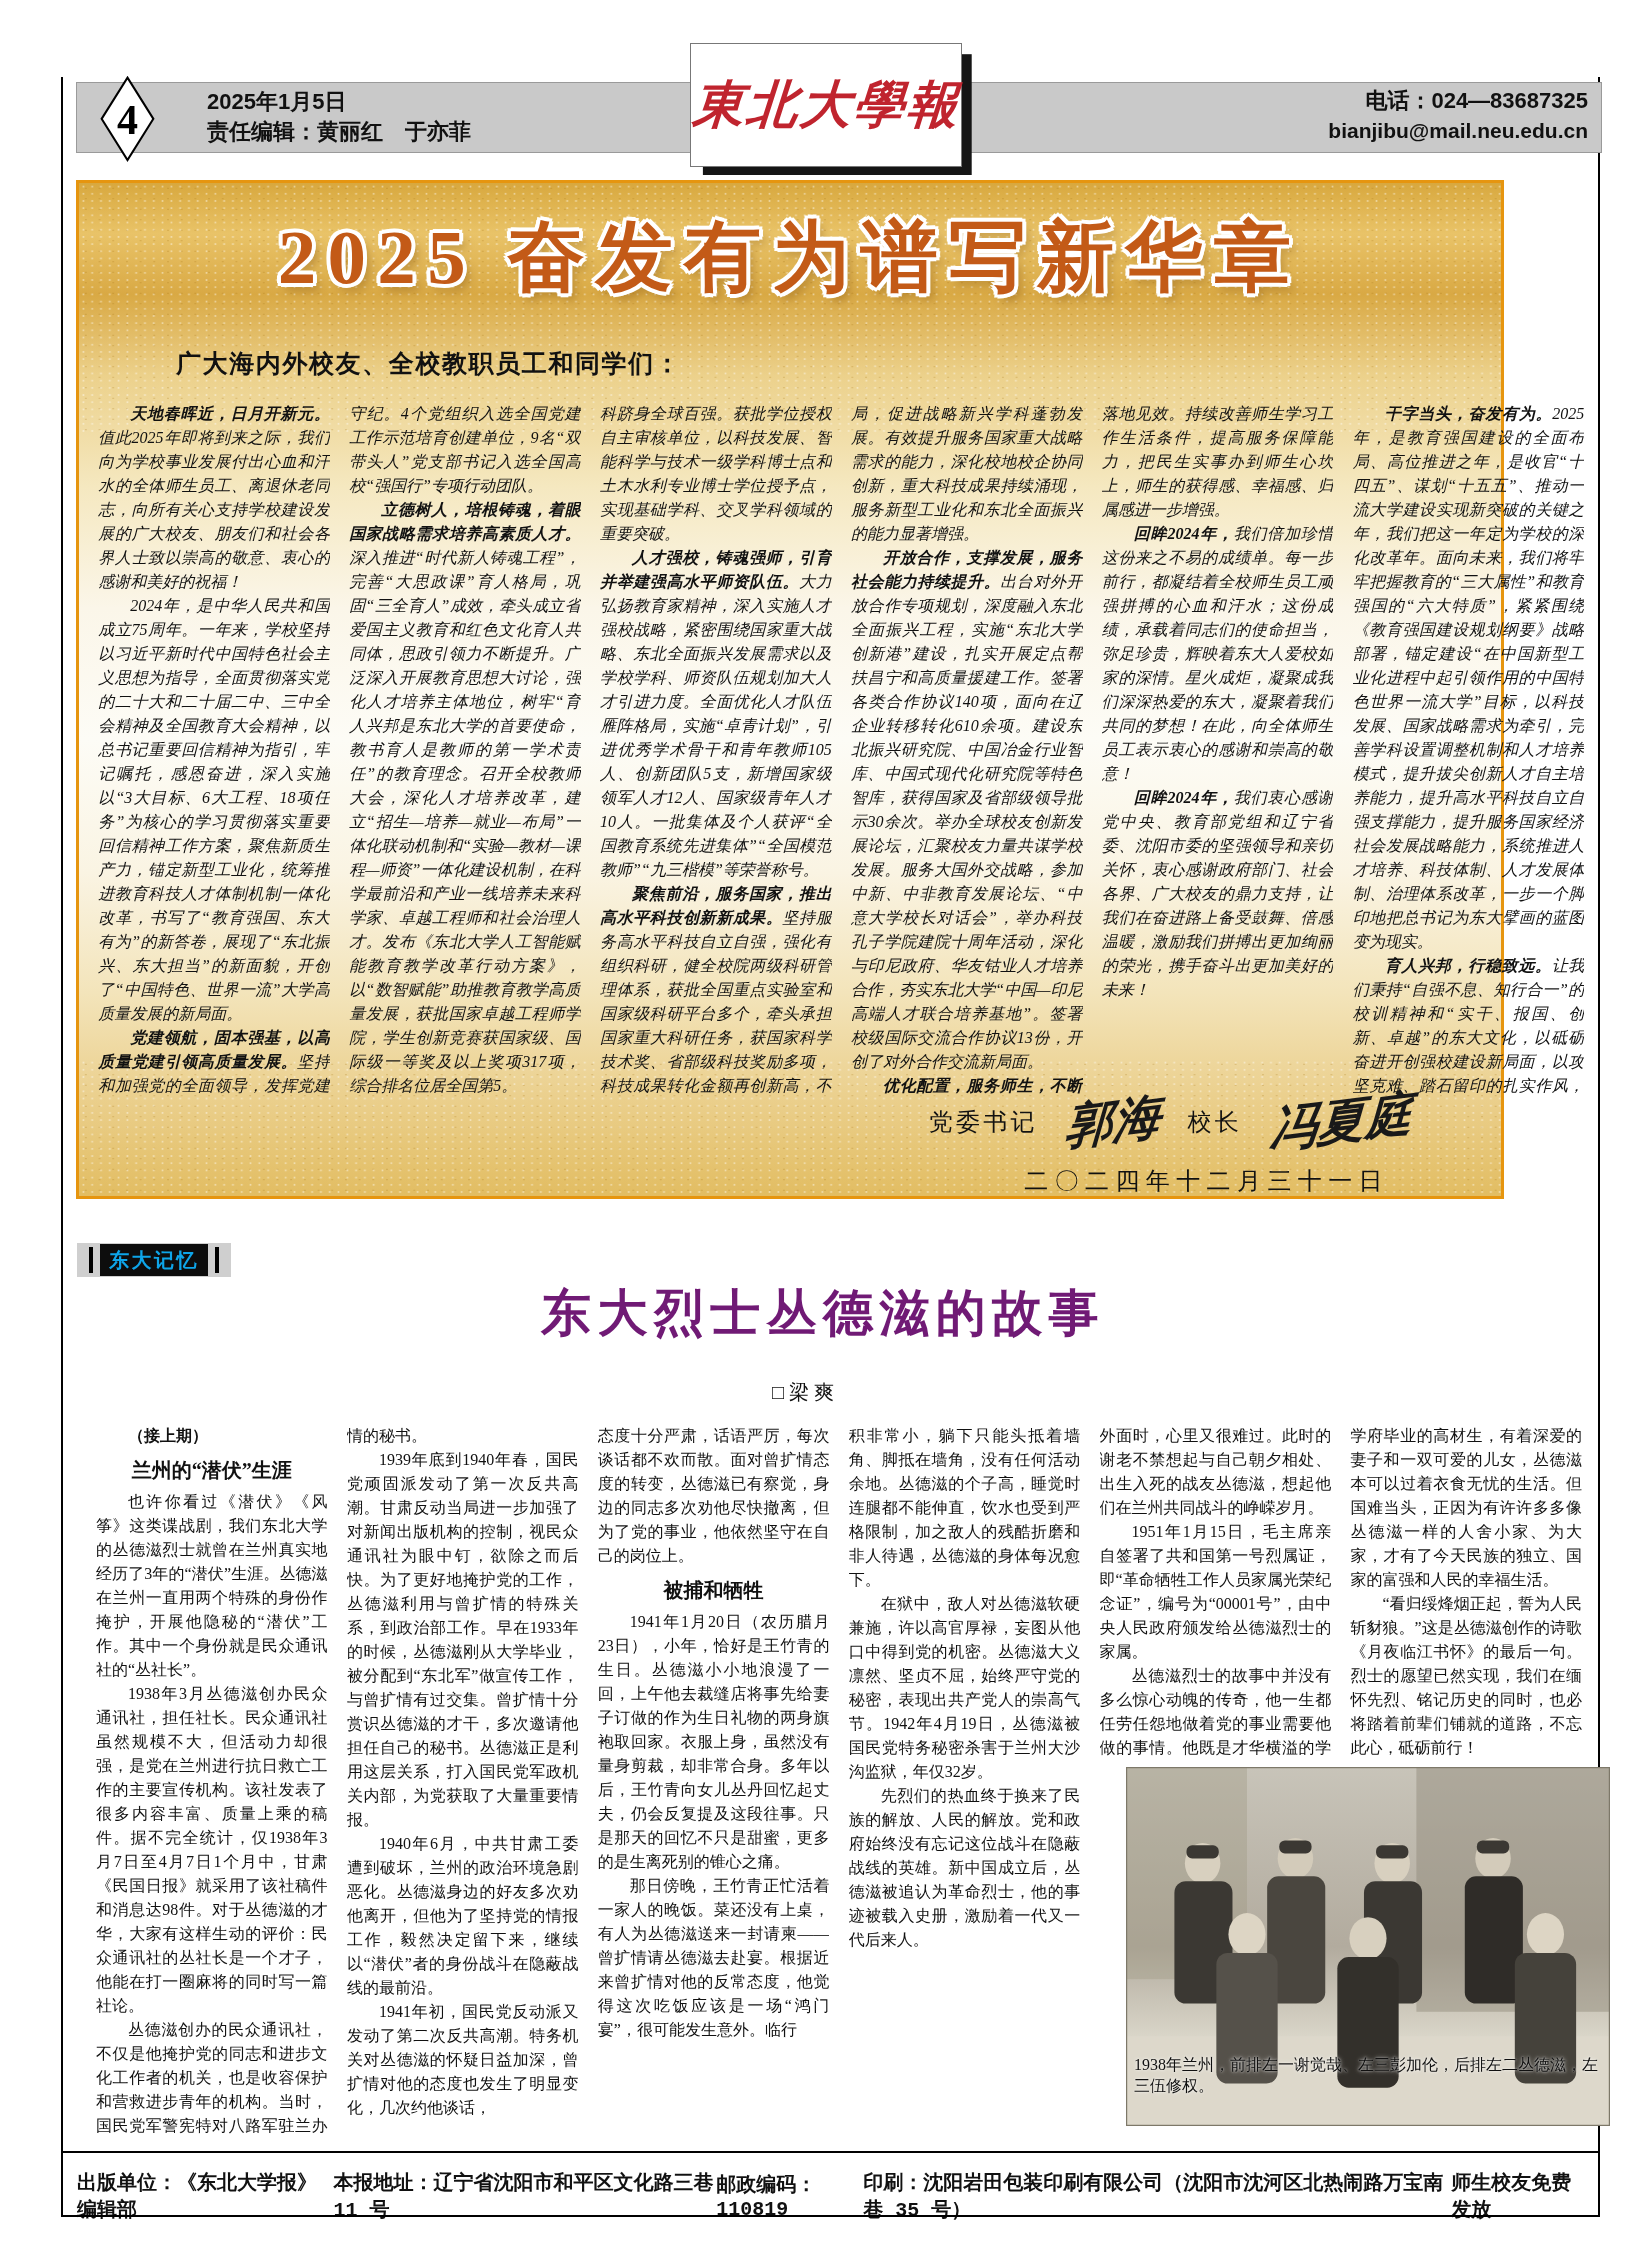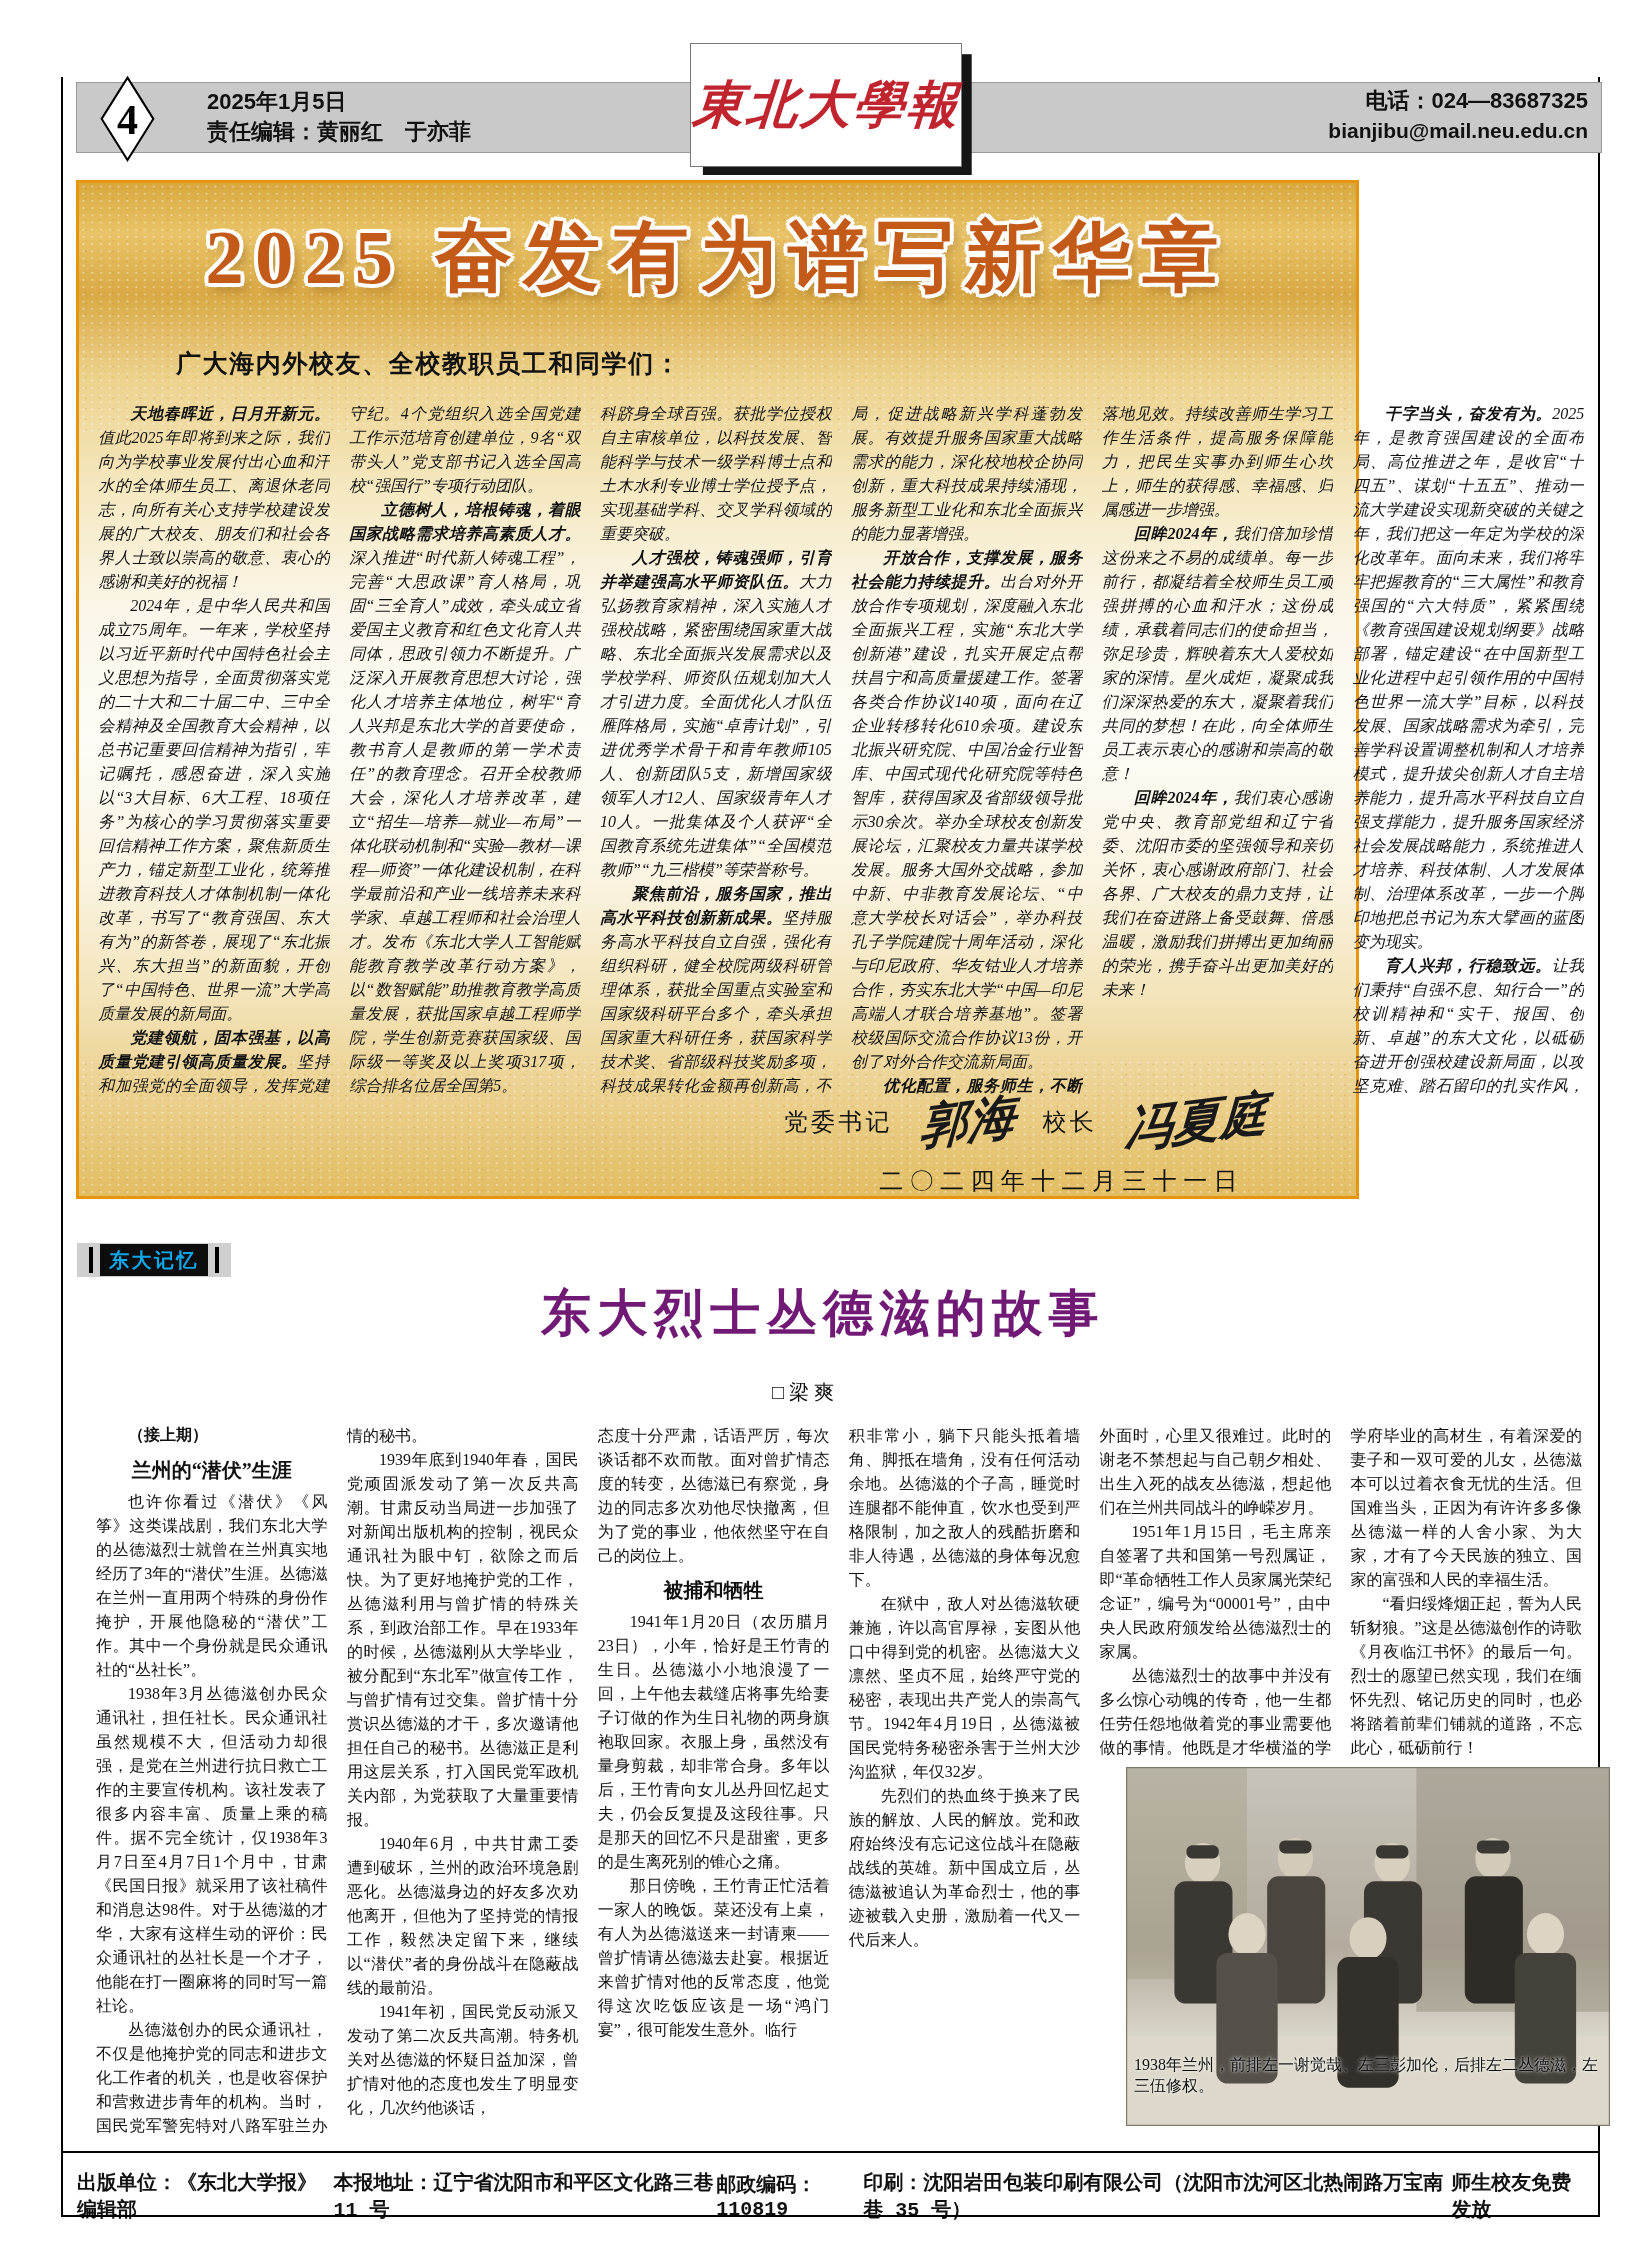--- a/index.html
+++ b/index.html
@@ -20,21 +20,21 @@
             border:0.8px solid #777;box-shadow:11.3px 9.6px 0 -1.6px #151515;z-index:5;
             display:flex;align-items:center;justify-content:center;}
   #masthead .brand{font-size:51px;font-weight:bold;font-style:italic;color:#c0242e;
             letter-spacing:2.4px;transform:skewX(-4deg);}
   #contact{position:absolute;right:58px;top:85px;text-align:right;z-index:3;
            font-family:"Liberation Sans","DejaVu Sans",sans-serif;font-weight:bold;}
   #contact .l1{font-size:22px;line-height:31px;}
   #contact .l2{font-size:21px;line-height:29px;}
 
   
-  #banner{position:absolute;left:76px;top:180px;width:1283px;height:1019px;box-sizing:border-box;
+  #banner{position:absolute;left:76px;top:180px;width:1428px;height:1019px;box-sizing:border-box;
           border:3.2px solid #e6950f;
           background:linear-gradient(180deg,#d8a83e 0%,#e9c368 5%,#d9a944 11%,#ecd18b 19%,
                      #f5e8c0 30%,#fbf6e9 42%,#fdfcf6 55%,#faf4e3 68%,#f3e4ba 80%,
                      #ebd08e 90%,#e2bd62 100%);}
   #banner::before,#banner::after{content:"";position:absolute;left:0;right:0;pointer-events:none;
           background-image:radial-gradient(rgba(255,255,255,.45) 0.8px,transparent 1.3px),
                            radial-gradient(rgba(164,112,15,.30) 0.8px,transparent 1.3px);
           background-size:8.8px 7.2px,13.7px 10.5px;}
   #banner::before{top:0;height:249px;}
   #banner::after{bottom:0;height:137px;}
@@ -157,21 +157,21 @@
 
   <div id="memory-tag">
     <span class="bars"></span>
     <span class="tagbox">东大记忆</span>
     <span class="bars"></span>
   </div>
   <div id="article-title">东大烈士丛德滋的故事</div>
   <div id="article-author">□ 梁 爽</div>
   <div id="article-cols">
     <div class="col">
-        <p style="font-weight: bold; font-family: Liberation Mono, monospace;">（接上期）</p>
+        <p style="font-weight: bold;">（接上期）</p>
         <div class="subhead">兰州的“潜伏”生涯</div>
         <p>也许你看过《潜伏》《风筝》这类谍战剧，我们东北大学的丛德滋烈士就曾在兰州真实地经历了3年的“潜伏”生涯。丛德滋在兰州一直用两个特殊的身份作掩护，开展他隐秘的“潜伏”工作。其中一个身份就是民众通讯社的“丛社长”。</p>
         <p>1938年3月丛德滋创办民众通讯社，担任社长。民众通讯社虽然规模不大，但活动力却很强，是党在兰州进行抗日救亡工作的主要宣传机构。该社发表了很多内容丰富、质量上乘的稿件。据不完全统计，仅1938年3月7日至4月7日1个月中，甘肃《民国日报》就采用了该社稿件和消息达98件。对于丛德滋的才华，大家有这样生动的评价：民众通讯社的丛社长是一个才子，他能在打一圈麻将的同时写一篇社论。</p>
         <p>丛德滋创办的民众通讯社，不仅是他掩护党的同志和进步文化工作者的机关，也是收容保护和营救进步青年的机构。当时，国民党军警宪特对八路军驻兰办事处进行严密监视，对频繁接近八路军驻兰办事处的人员进行盯梢。丛德滋利用社长身份，把民众通讯社变成党员和人民群众联系的桥梁和纽带。</p>
       </div>
     <div class="col">
         <p style="text-indent: 0px;">情的秘书。</p>
         <p>1939年底到1940年春，国民党顽固派发动了第一次反共高潮。甘肃反动当局进一步加强了对新闻出版机构的控制，视民众通讯社为眼中钉，欲除之而后快。为了更好地掩护党的工作，丛德滋利用与曾扩情的特殊关系，到政治部工作。早在1933年的时候，丛德滋刚从大学毕业，被分配到“东北军”做宣传工作，与曾扩情有过交集。曾扩情十分赏识丛德滋的才干，多次邀请他担任自己的秘书。丛德滋正是利用这层关系，打入国民党军政机关内部，为党获取了大量重要情报。</p>
         <p>1940年6月，中共甘肃工委遭到破坏，兰州的政治环境急剧恶化。丛德滋身边的好友多次劝他离开，但他为了坚持党的情报工作，毅然决定留下来，继续以“潜伏”者的身份战斗在隐蔽战线的最前沿。</p>
         <p>1941年初，国民党反动派又发动了第二次反共高潮。特务机关对丛德滋的怀疑日益加深，曾扩情对他的态度也发生了明显变化，几次约他谈话，</p>

